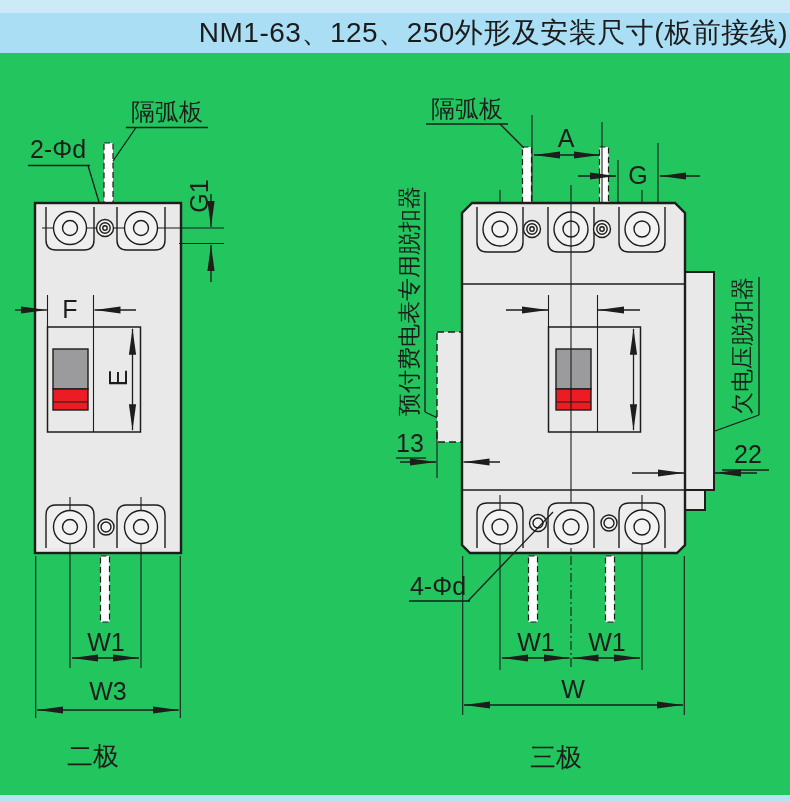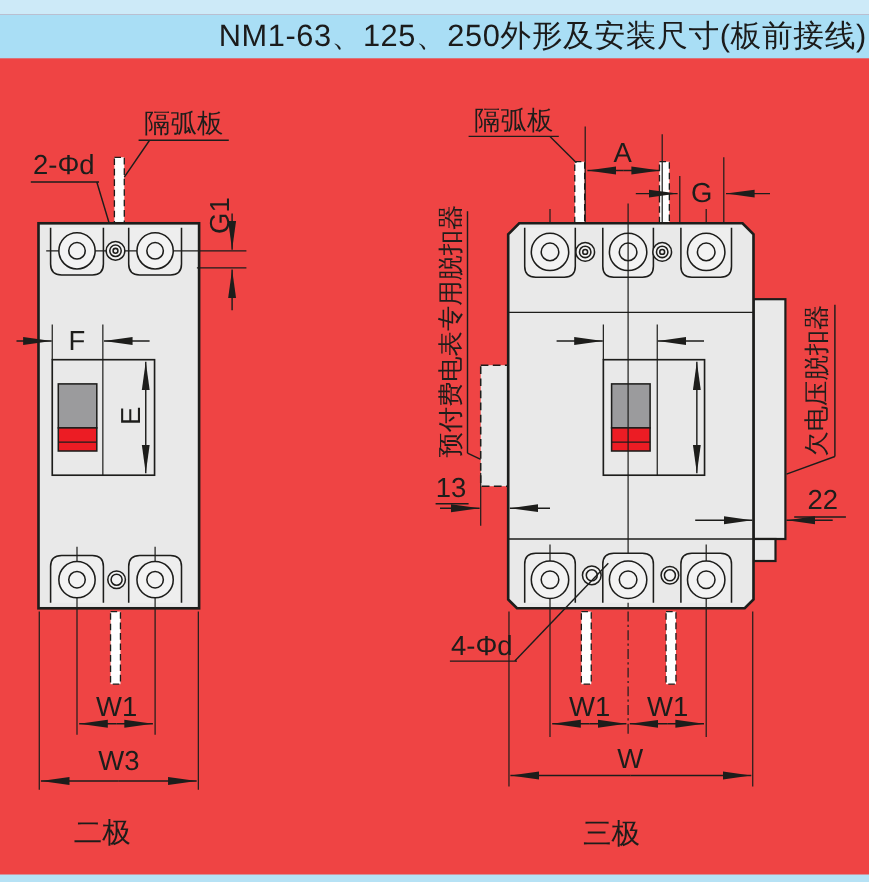--- a/index.html
+++ b/index.html
@@ -1,17 +1,17 @@
 <!DOCTYPE html>
 <html><head>
 <meta charset="utf-8">
 <style>
   html,body{margin:0;padding:0;}
   body{width:790px;height:802px;overflow:hidden;font-family:"Liberation Sans",sans-serif;}
-  #page{position:relative;width:790px;height:802px;background:#ef4444;}
+  #page{position:relative;width:790px;height:802px;background:#22c55e;}
   #topstrip{position:absolute;left:0;top:0;width:790px;height:13px;background:#cdeaf8;}
   #titleband{position:absolute;left:0;top:13px;width:790px;height:40px;background:#a9def5;
              display:flex;align-items:center;justify-content:flex-end;}
   #titleband .title{font-size:28px;color:#1b1b1b;letter-spacing:0.5px;padding-right:2px;white-space:nowrap;}
   #bottomstrip{position:absolute;left:0;bottom:0;width:790px;height:7px;background:#b6e2f5;}
   svg{position:absolute;left:0;top:0;}
   .ln{stroke:#1d1d1b;stroke-width:1.3;fill:none;}
   .thin{stroke:#1d1d1b;stroke-width:1.1;fill:none;}
   .thin2{stroke:#1d1d1b;stroke-width:1.3;fill:none;}
   .body{fill:#e9e9e9;stroke:#1d1d1b;stroke-width:2.4;}

